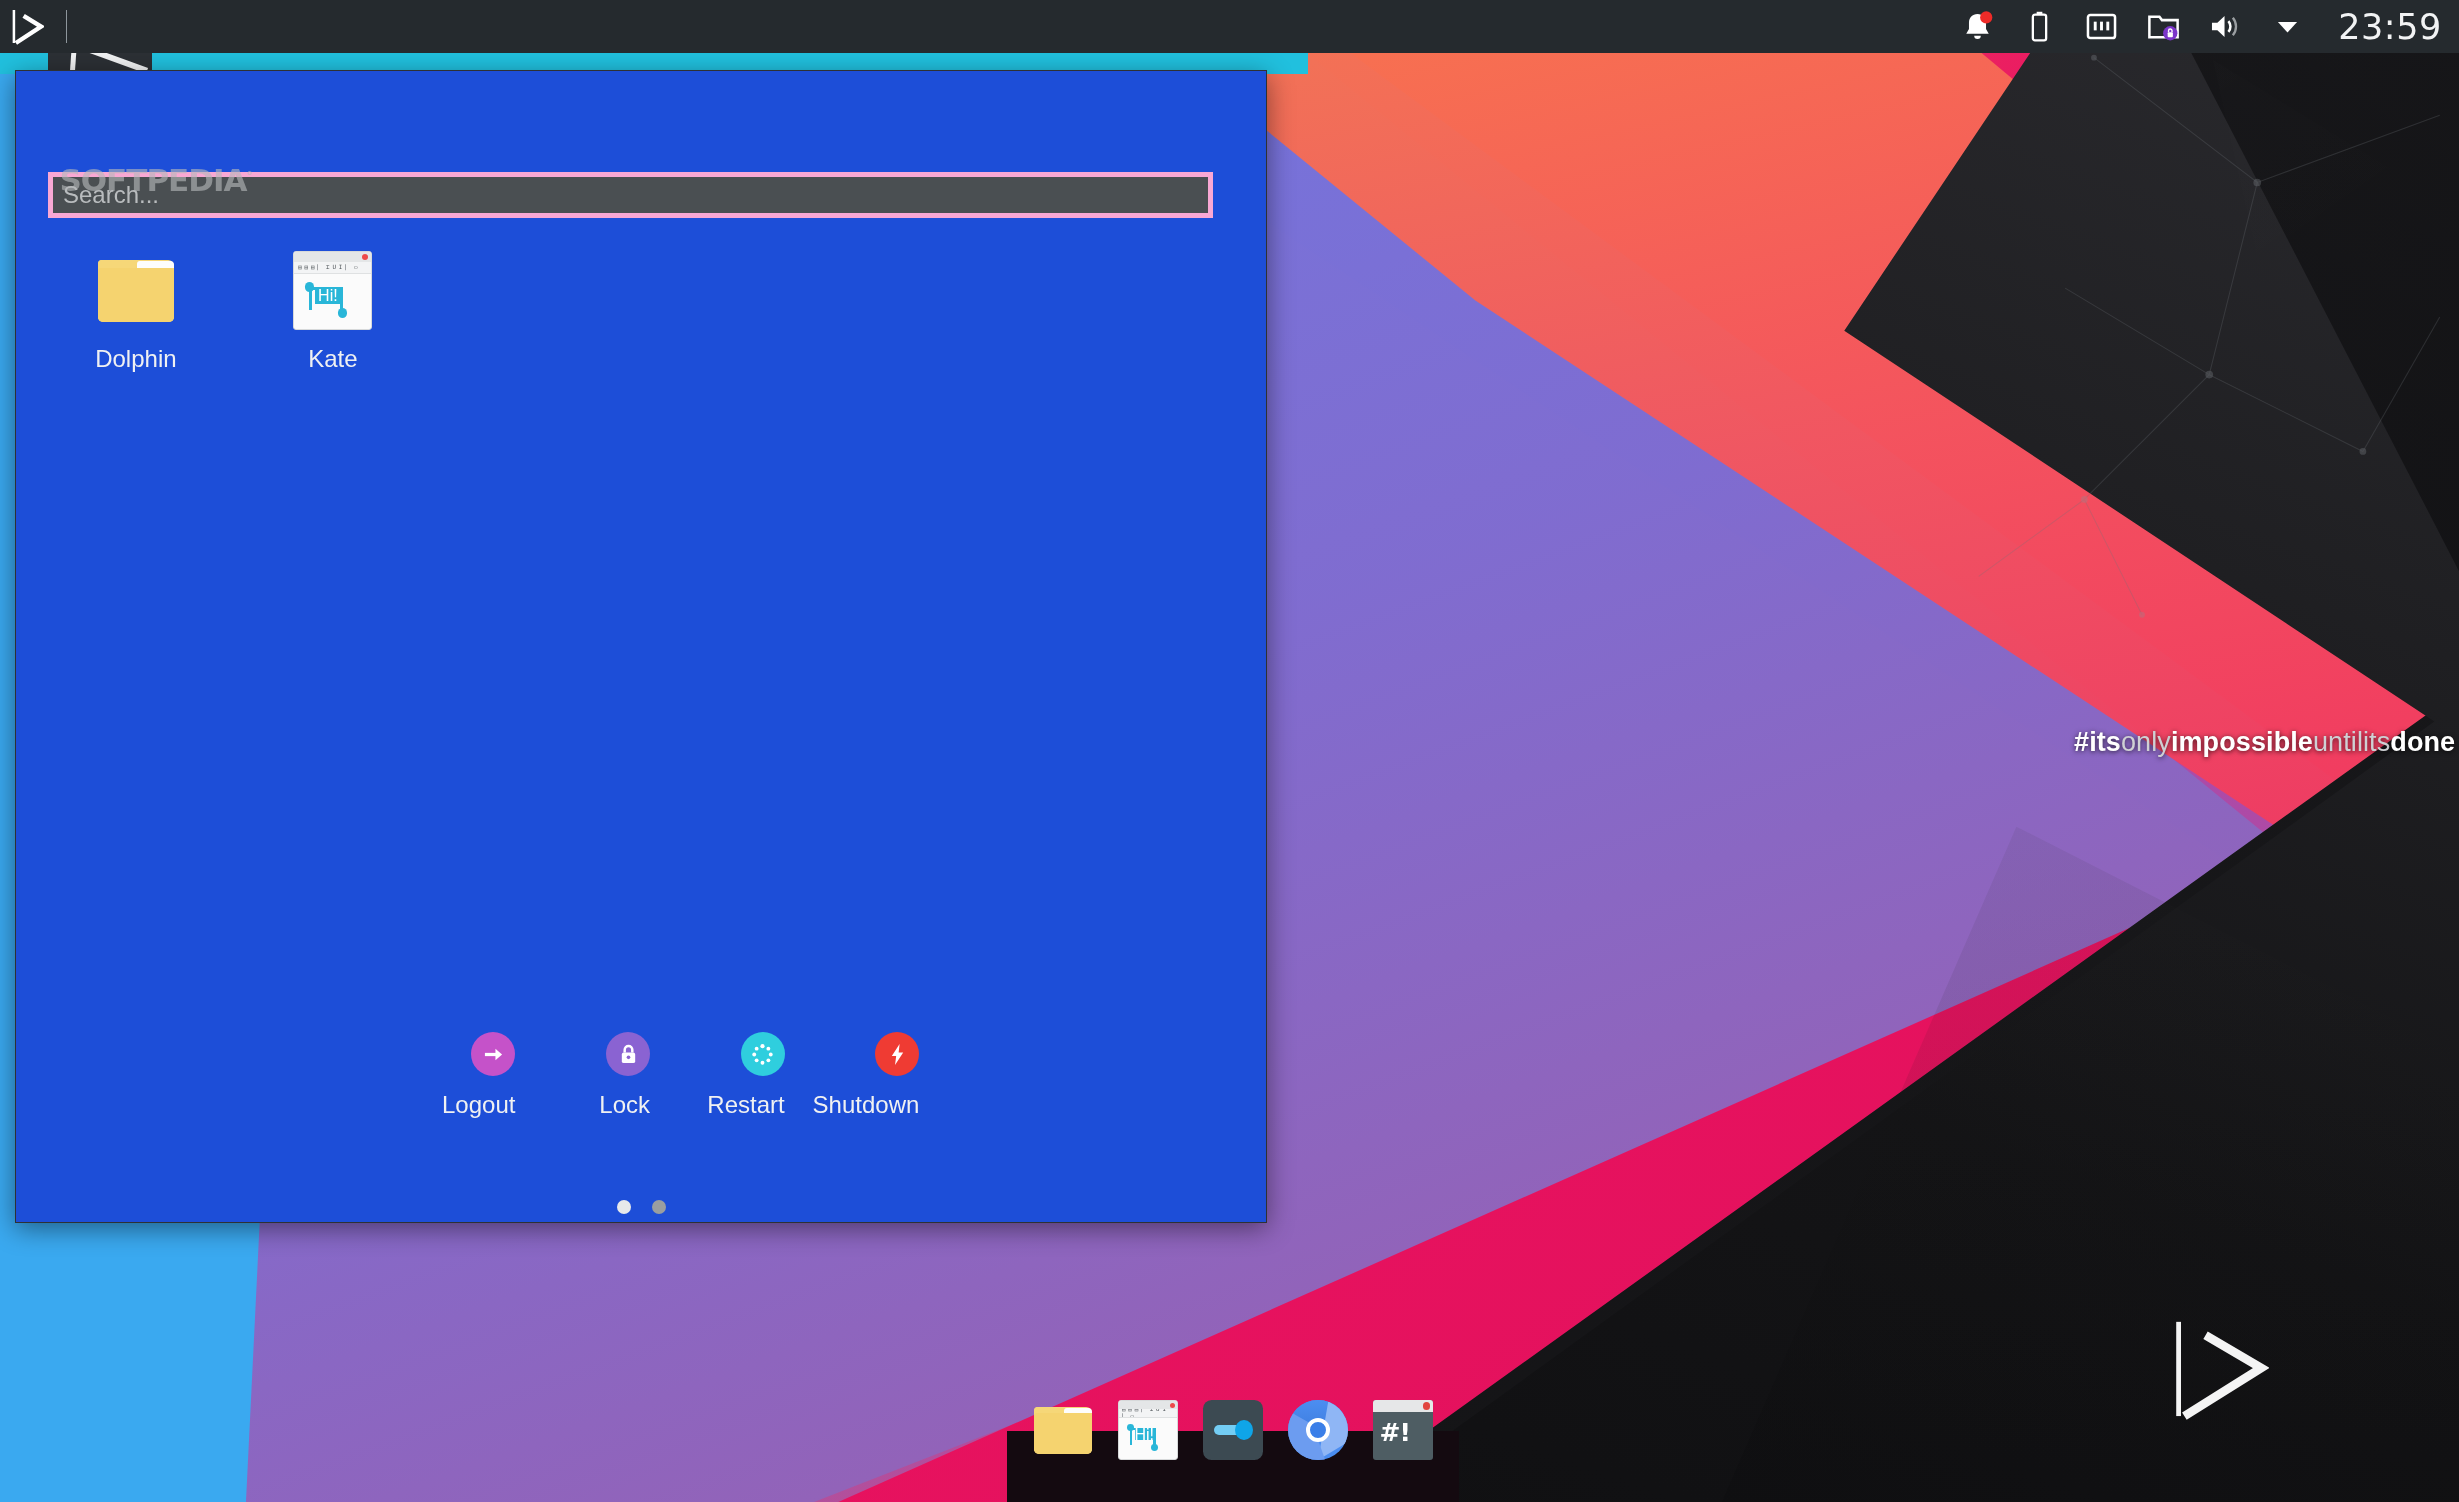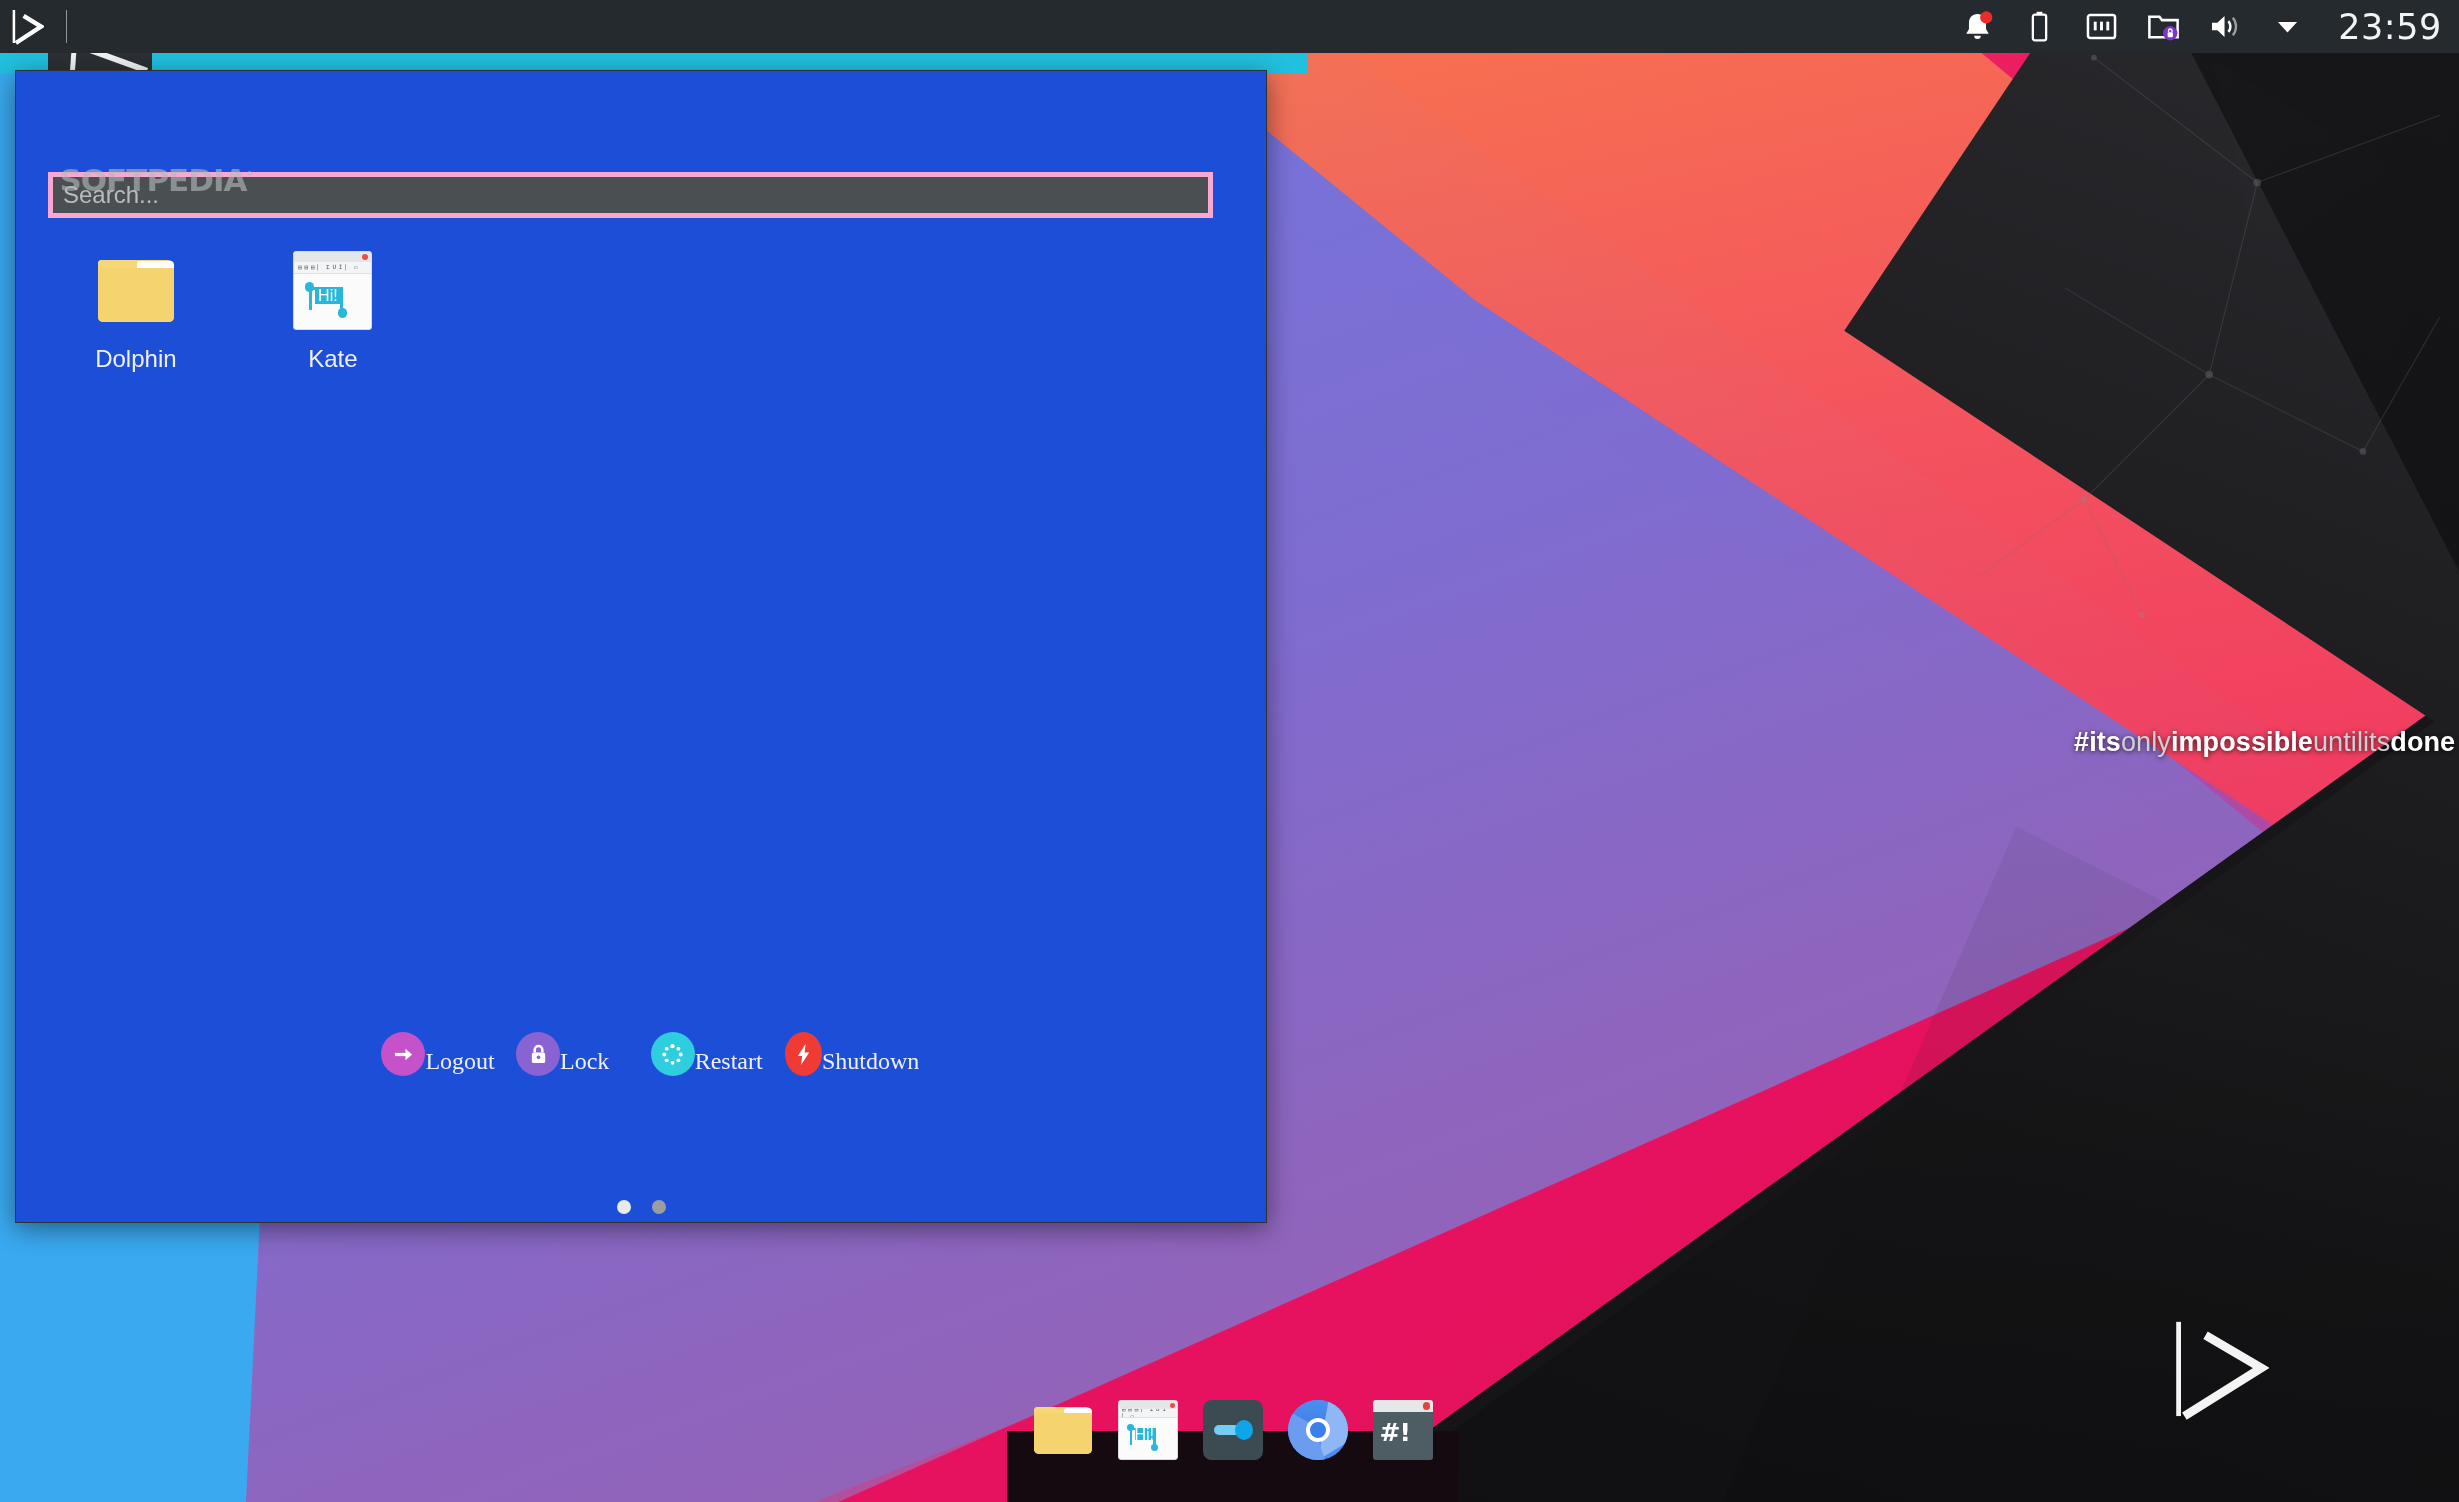--- a/index.html
+++ b/index.html
@@ -245,21 +245,21 @@
   }
   .ico-kate .k-dot{ position:absolute; width:12%; padding-bottom:12%;
                     border-radius:50%; background:#29b6d8; }
   .ico-kate .k-line{ position:absolute; background:#29b6d8; }
 
   
   #session-row{
     position:absolute; left:365px; top:961px; width:538px;
     display:flex; justify-content:space-between;
   }
-  .sess-cell{ display:flex; flex-direction:row; align-items:center; cursor:pointer; width:134px;font-family:Liberation Serif, serif; }
+  .sess-cell{ display:flex; flex-direction:column; align-items:flex-end; cursor:pointer; width:134px; }
   .sess-ico{
     width:44px; height:44px; border-radius:50%;
     display:flex; align-items:center; justify-content:center;
   }
   .sess-label{ margin-top:15.4px; color:#f0f1f2; font-size:24px; }
 
   
   #pager{
     position:absolute; left:0; top:1129px; width:100%;
     display:flex; justify-content:center; gap:21px;

